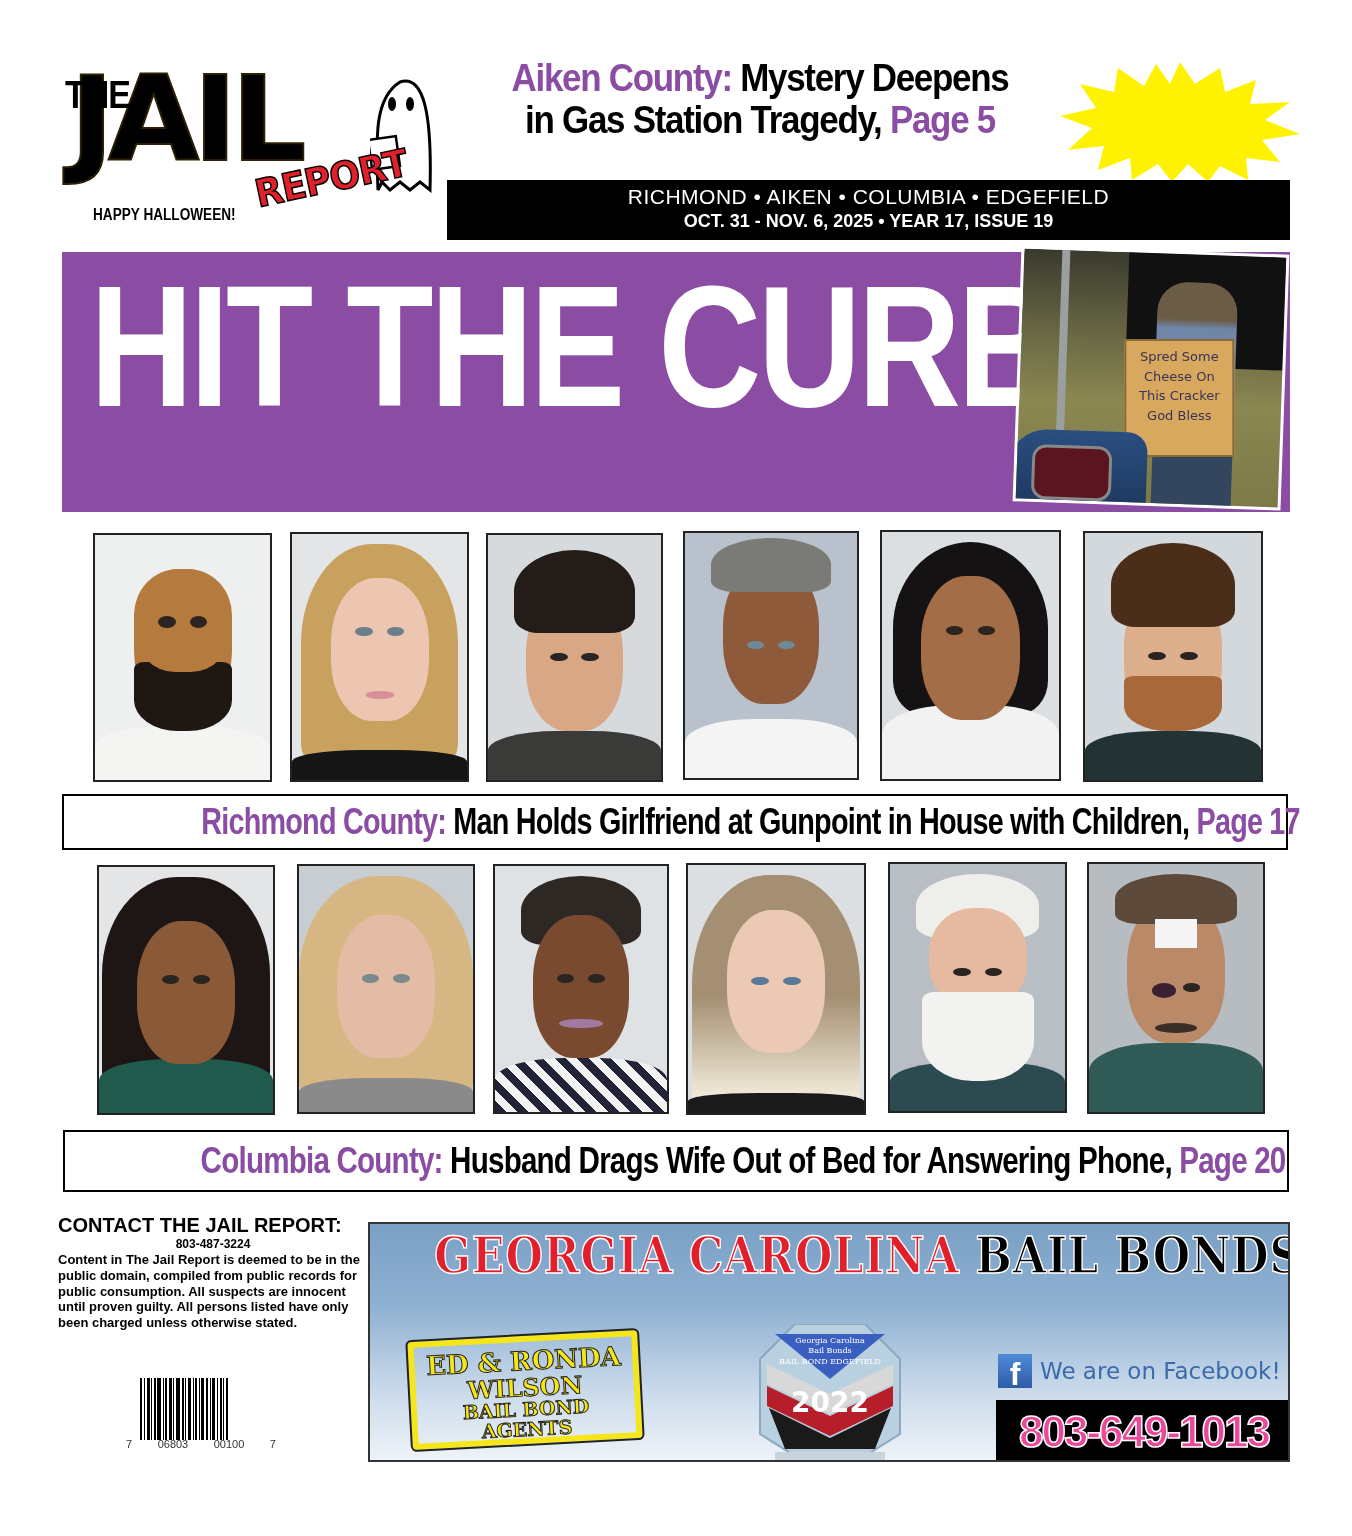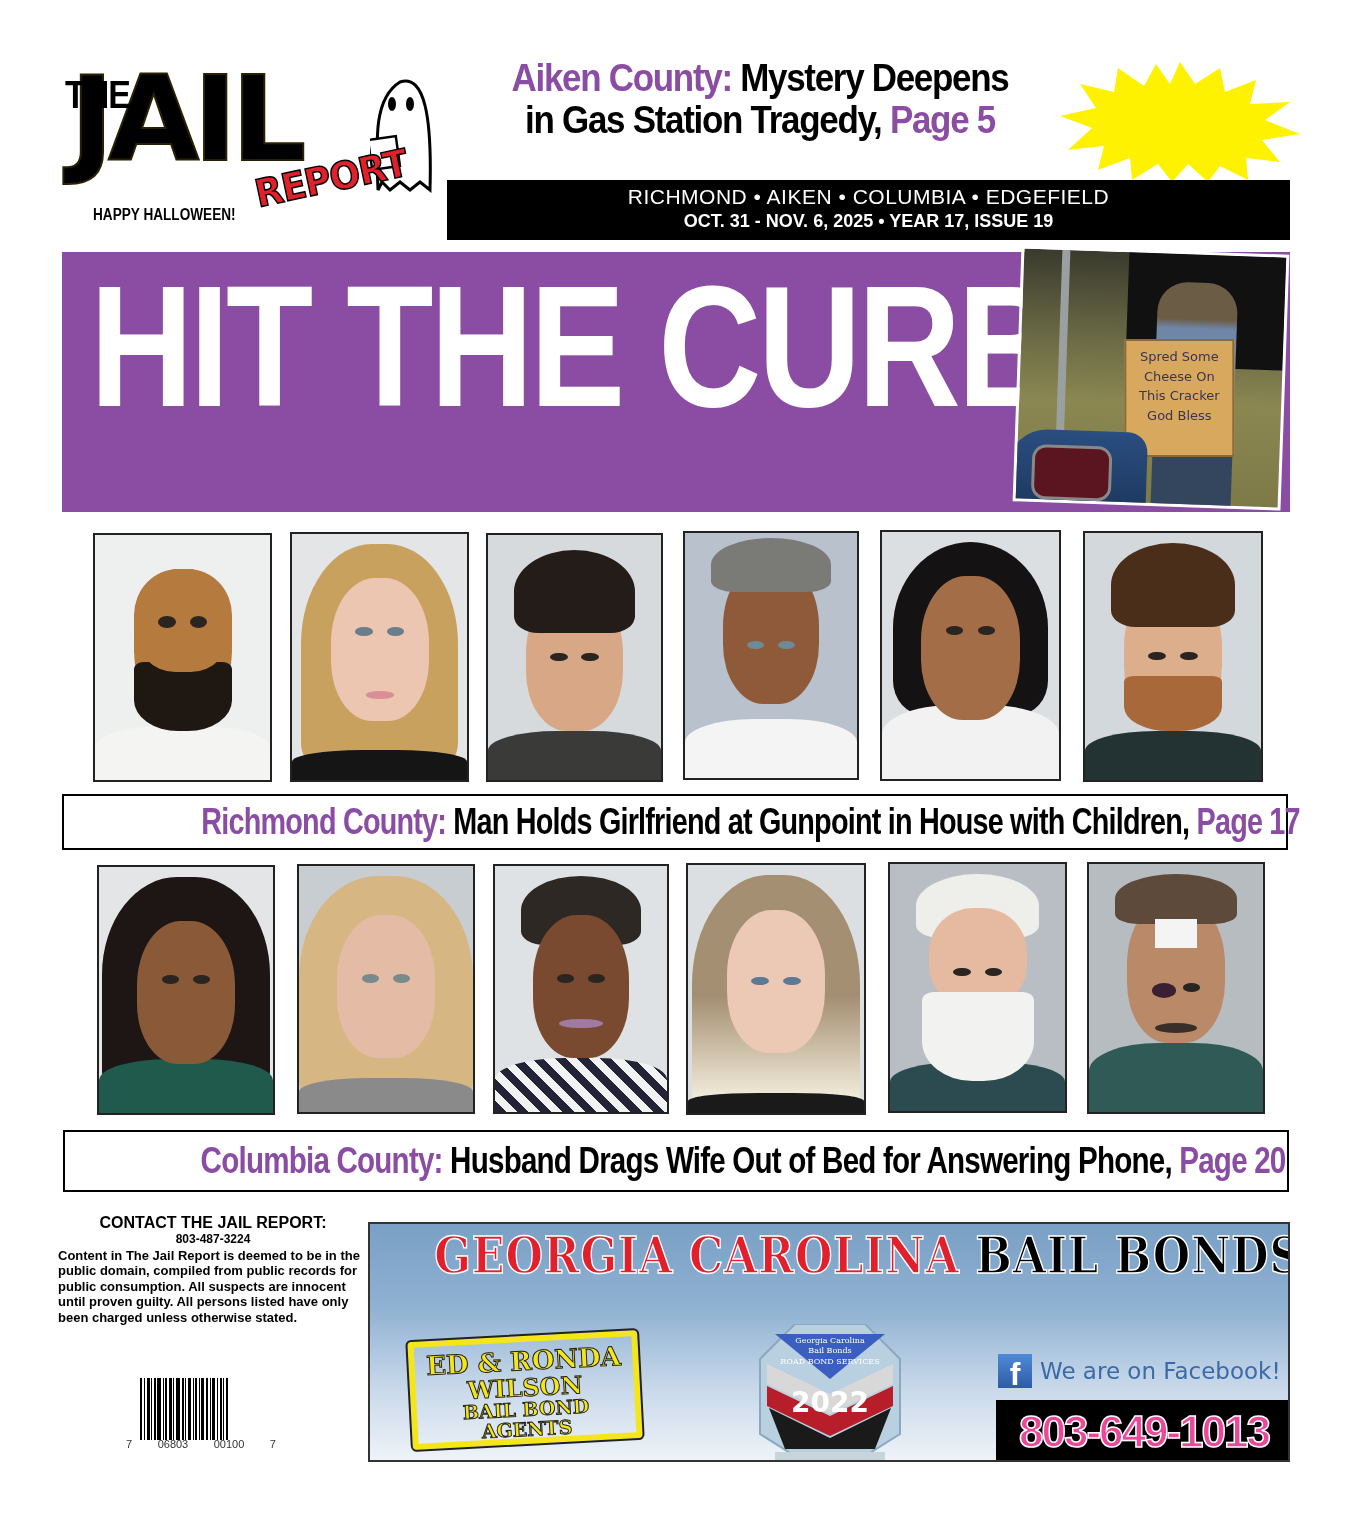--- a/index.html
+++ b/index.html
@@ -53,21 +53,21 @@
   .mug .eye.l { left: 36%; } .mug .eye.r { left: 54%; }
   .mug .mouth { position:absolute; left: 42%; top: 60%; width: 16%; height: 3%; border-radius: 50%; }
   .mug .beard { position:absolute; left: 22%; top: 52%; width: 56%; height: 28%; border-radius: 10% 10% 45% 45%; }
 
   
   .teaser-bar { position:absolute; border: 2px solid #000; background:#fff; text-align:center; font-family: "Liberation Sans", sans-serif; font-weight: 900; letter-spacing: -1px; white-space: nowrap; }
   .teaser-bar .inner { display:inline-block; transform: scaleX(0.8); transform-origin: center; }
 
   
   #contact { left: 58px; top: 1213px; width: 310px; }
-  .c-title { font-family: "Liberation Sans", sans-serif; font-weight: 700; font-size: 16px; text-align:center; line-height:1.2; }
+  .c-title { font-family: "Liberation Sans", sans-serif; font-weight: 700; font-size: 20px; line-height:1.2; }
   .c-phone { font-family: "Liberation Sans", sans-serif; font-weight: 700; font-size: 12px; text-align:center; line-height:1.2; }
   .c-body { font-family: "Liberation Sans", sans-serif; font-weight: 700; font-size: 13px; line-height: 1.2; margin-top: 1px; }
 
   #barcode { left: 126px; top: 1378px; width: 150px; height: 80px; }
   .bars { position:absolute; left: 14px; top: 0; width: 120px; height: 62px; display:flex; gap: 0; }
   .bars i { display:block; height: 100%; background:#000; }
   .bc-digits { position:absolute; left: 0; top: 60px; width: 150px; font-family: "Liberation Sans", sans-serif; font-size: 11px; color:#333; display:flex; justify-content: space-between; }
 
   
   #ad { left: 368px; top: 1222px; width: 922px; height: 240px; border: 2px solid #333; background: linear-gradient(180deg, #7aa0c5 0%, #8fb1d2 35%, #c9d9ea 70%, #eef3f8 100%); overflow:hidden; }
@@ -308,21 +308,21 @@
       <polygon points="40,0 110,0 145,35 145,110 110,132 40,132 5,110 5,35" fill="#b8d0e0" stroke="#8aa8c0" stroke-width="2"></polygon>
       <polygon points="20,10 130,10 75,55" fill="#3b5fc0"></polygon>
       <polygon points="12,40 75,70 138,40 138,60 75,90 12,60" fill="#d8d8d8"></polygon>
       <polygon points="12,62 75,92 138,62 138,82 75,112 12,82" fill="#b81d2a"></polygon>
       <polygon points="14,84 75,114 136,84 120,125 30,125" fill="#1a1a1a"></polygon>
       <rect x="20" y="128" width="110" height="10" fill="#c8d4dc"></rect>
     </svg>
     <div class="award-text-top">
       <div>Georgia Carolina</div>
       <div>Bail Bonds</div>
-      <div>ROAD BOND SERVICES</div>
+      <div>BAIL BOND EDGEFIELD</div>
     </div>
     <div class="award-year">2022</div>
   </div>
   <div class="fb">
     <div class="fb-icon">f</div>
     <div class="fb-text">We are on Facebook!</div>
   </div>
   <div class="ad-phone">803-649-1013</div>
 </div>
 

